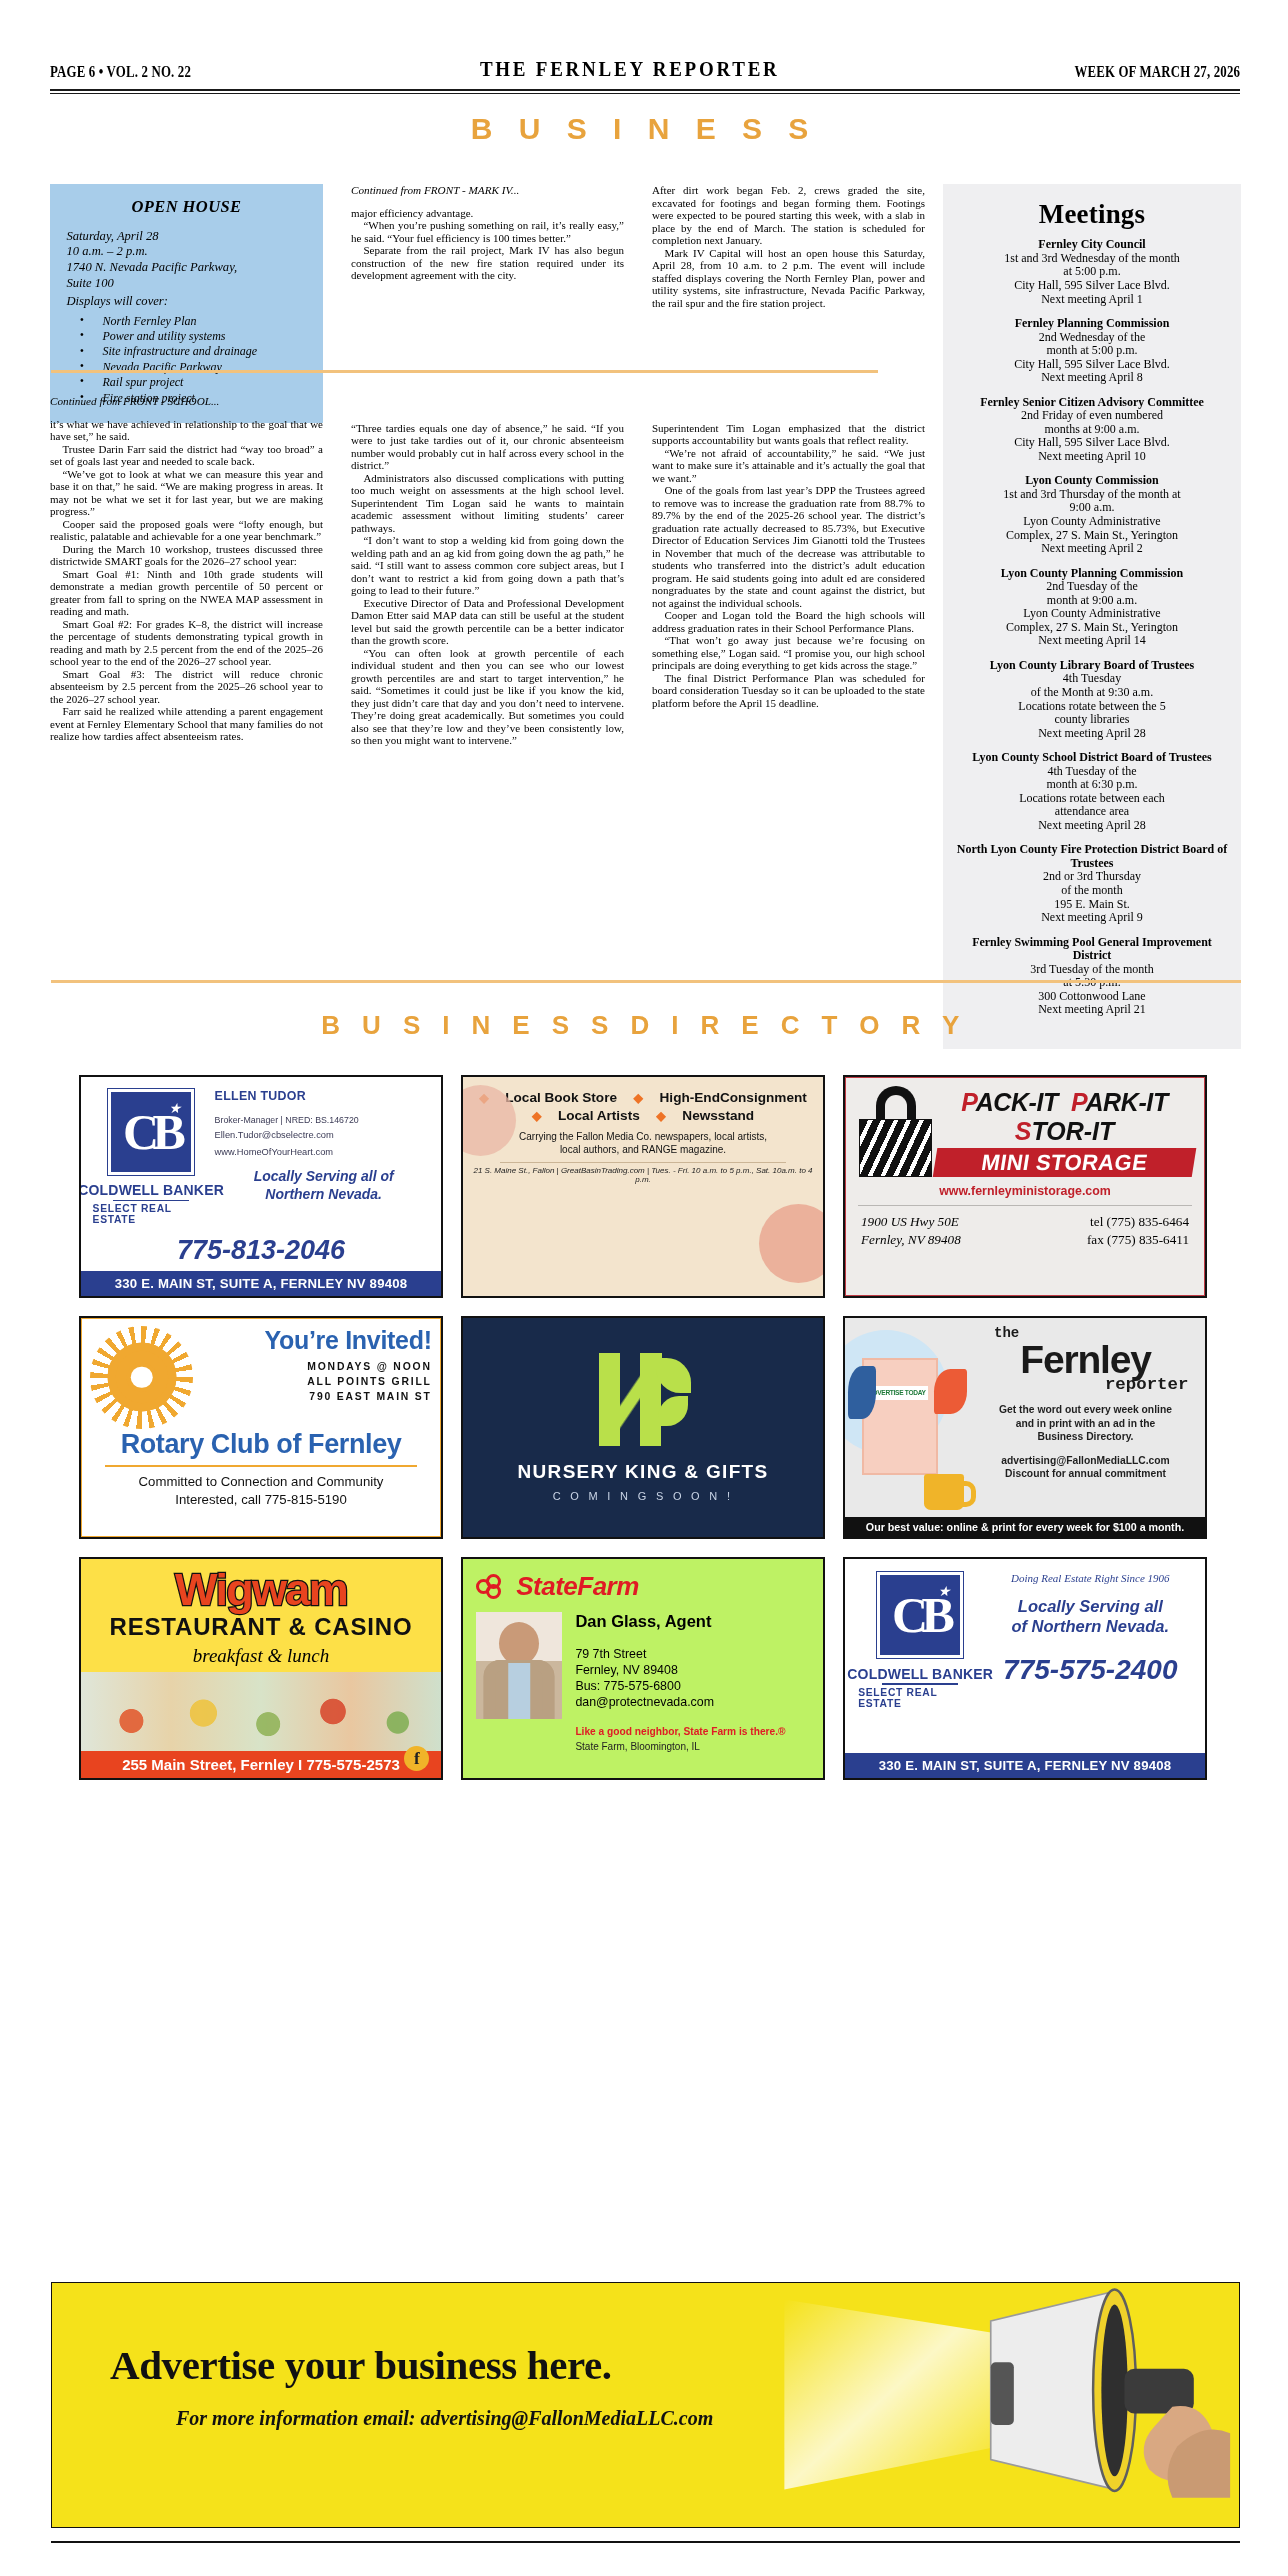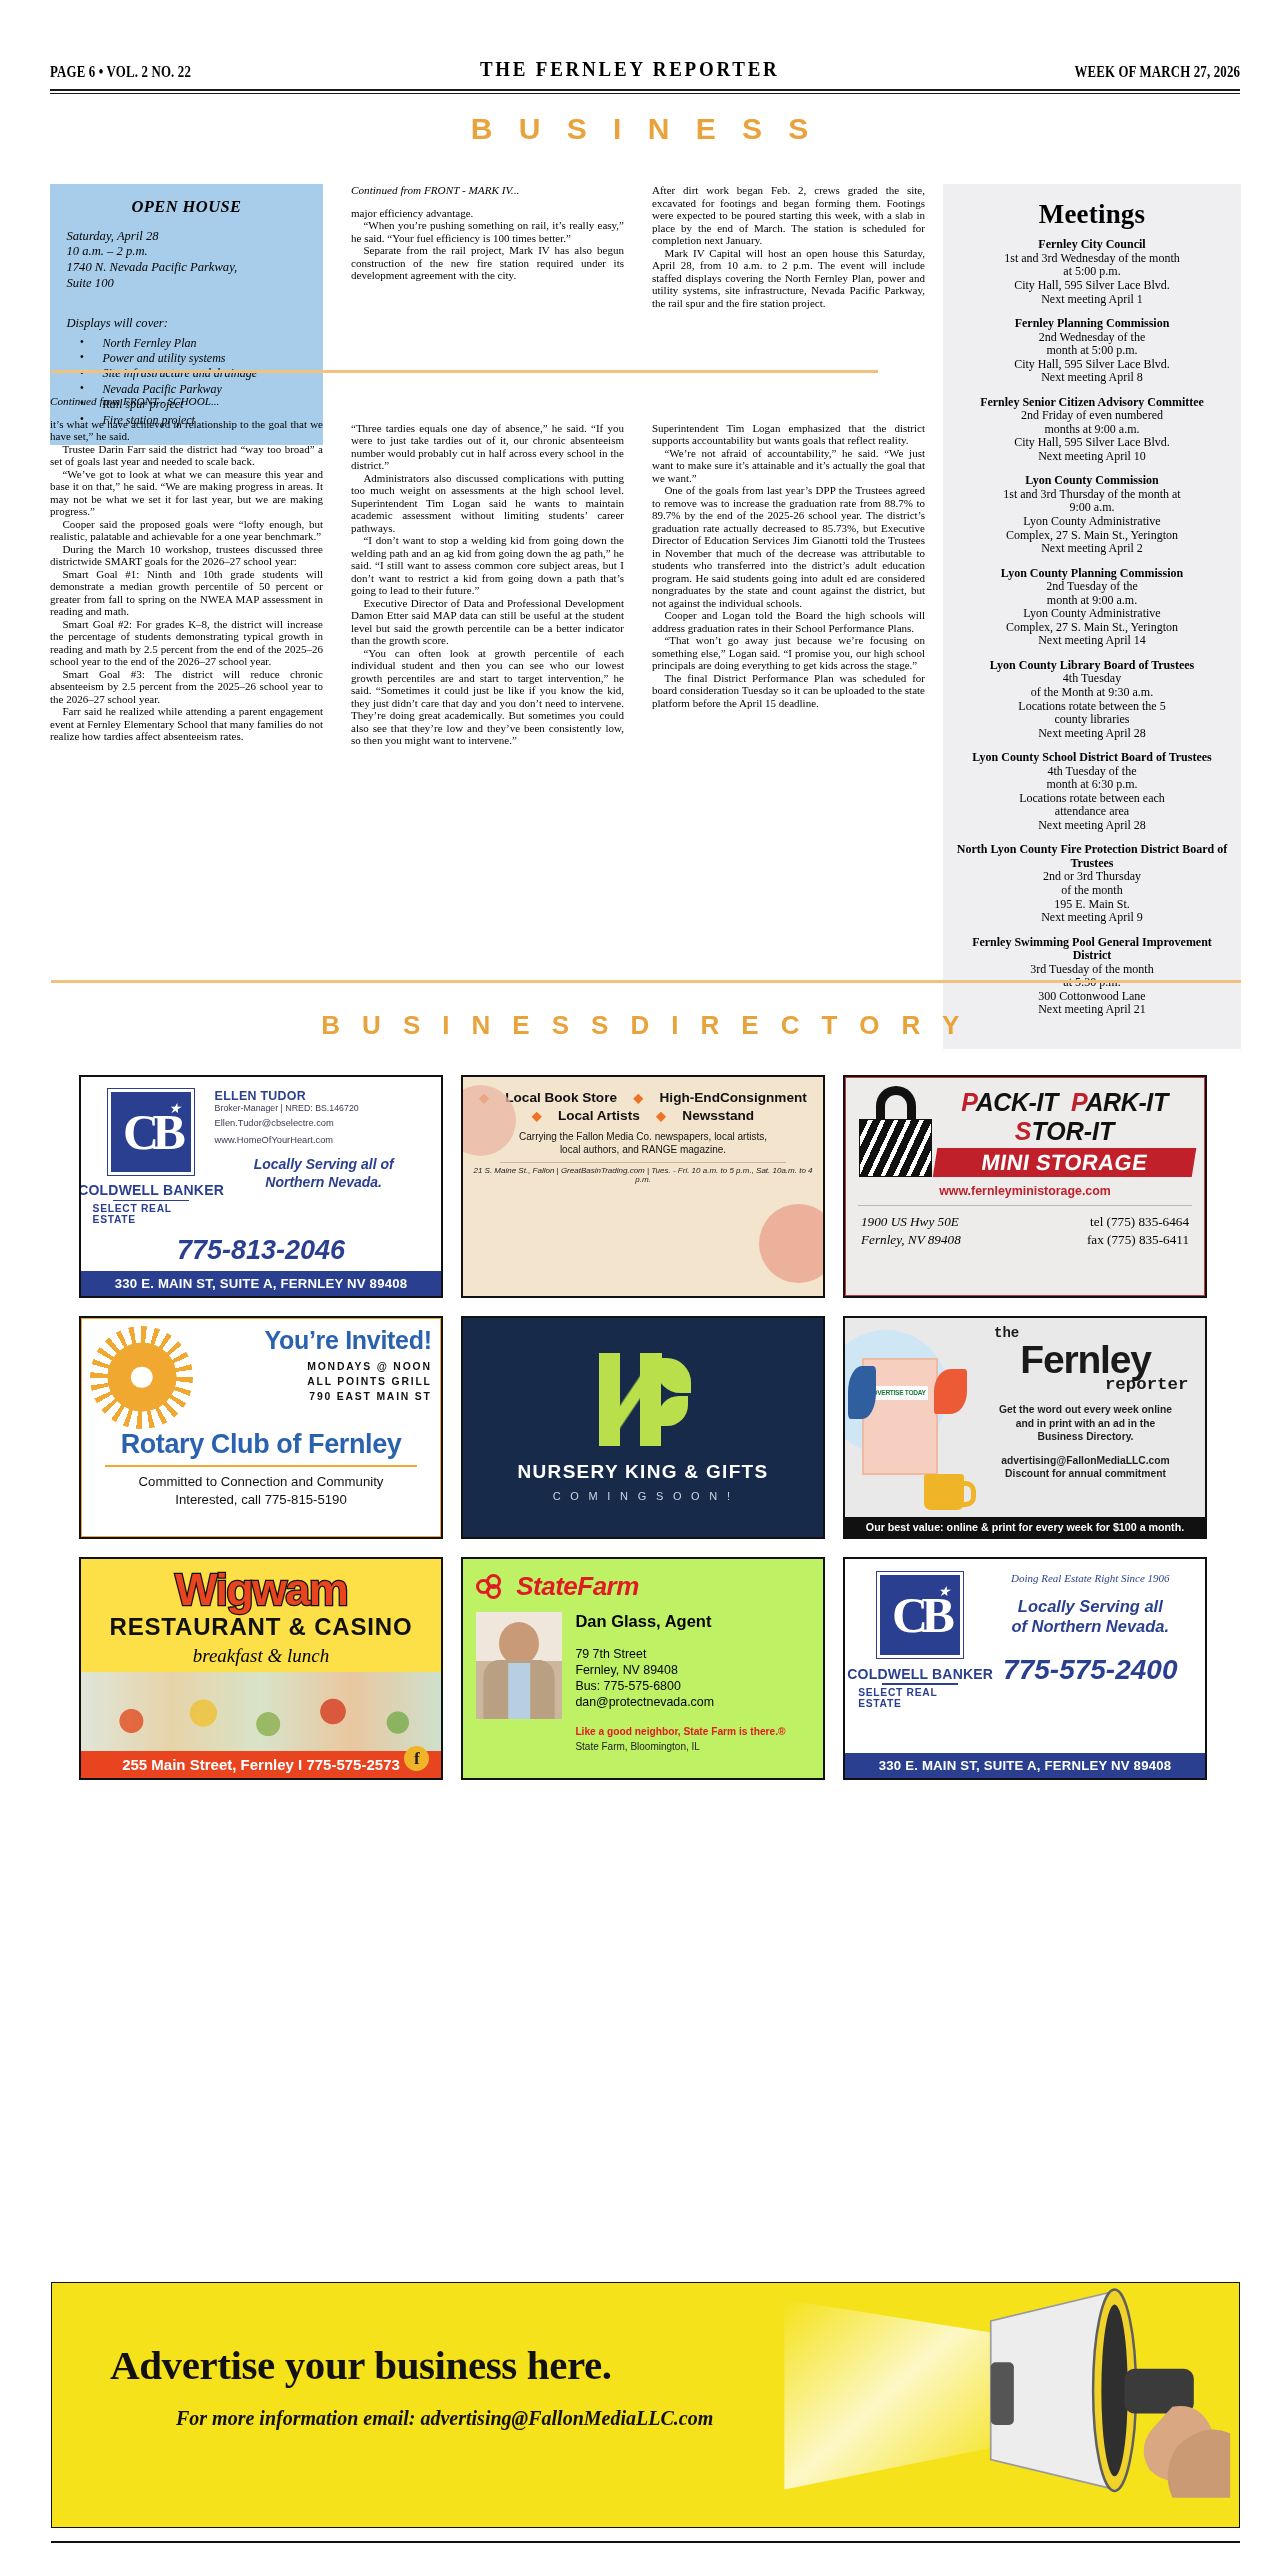--- a/index.html
+++ b/index.html
@@ -69,21 +69,21 @@
 
   
   .openhouse{
     background:#a8cdea; padding:13.2px 16.5px 16.5px 16.5px; width:273px;
   }
   .oh-title{
     text-align:center; font-style:italic; font-weight:bold;
     font-size:16.5px; margin-bottom:11.6px; letter-spacing:0.4px;
   }
   .oh-line{ font-style:italic; font-size:12.6px; line-height:15.7px; }
-  .oh-sub{ font-style:italic; font-size:12.6px; margin-top:24px; margin-bottom:5px;}
+  .oh-sub{ font-style:italic; font-size:12.6px; margin-top:2px; margin-bottom:5px;}
   .oh-list{ margin:0; padding:0; list-style:none; }
   .oh-list li{
     font-style:italic; font-size:12px; line-height:15.4px;
     padding-left:36px; position:relative;
   }
   .oh-list li:before{
     content:"\2022"; position:absolute; left:13.2px; top:-0.8px; font-size:11.6px;
   }
 
   
@@ -143,21 +143,21 @@
     color:#2a3f8f; font-family:"Liberation Sans",sans-serif;
     font-weight:bold; font-size:10.3px; letter-spacing:0.7px;
   }
   .cb-right{ flex:1; padding-left:5px; }
   .cb-agent{
     color:#2a3f8f; font-family:"Liberation Sans",sans-serif;
     font-weight:bold; font-size:12.4px; letter-spacing:0.3px;
   }
   .cb-meta{
     color:#3a3a55; font-family:"Liberation Sans",sans-serif;
-    font-size:8.8px; line-height:10.7px; margin-top:0;
+    font-size:8.8px; line-height:10.7px; margin-top:12px;
   }
   .cb-email{
     color:#3a3a55; font-family:"Liberation Sans",sans-serif;
     font-size:9.3px; line-height:11.6px; margin-top:5px;
   }
   .cb-tag{
     color:#2a3f8f; font-family:"Liberation Sans",sans-serif;
     font-weight:bold; font-style:italic; font-size:14px; line-height:17.4px;
     margin-top:10px; text-align:center;
   }

